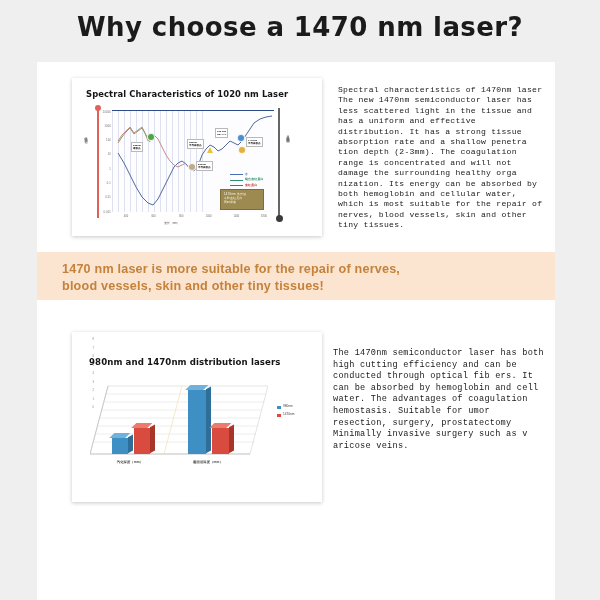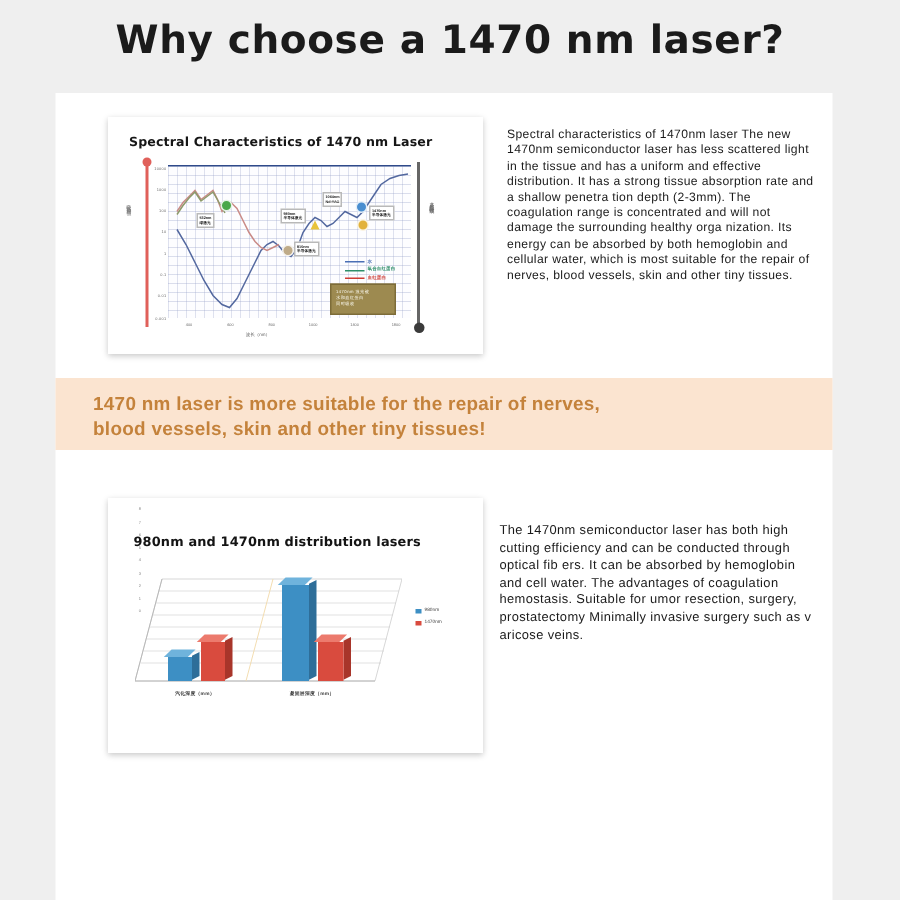--- a/index.html
+++ b/index.html
@@ -30,21 +30,21 @@
   .card{
     position:absolute;background:#ffffff;
     box-shadow:0 1px 4px rgba(0,0,0,.22);
   }
   #card1{left:72px;top:78px;width:250px;height:158px;}
   #card2{left:72px;top:332px;width:250px;height:170px;}
 
   
   .bodytext{
     position:absolute;
-    font-family:Liberation Sans, sans-serif;
+    font-family:Liberation Mono, monospace;
     font-size:8.1px;line-height:10.4px;color:#1a1a1a;
     letter-spacing:.25px;
     white-space:pre-line;
   }
   #txt1{left:338px;top:85px;width:205px;}
   #txt2{left:333px;top:348px;width:212px;font-size:8.6px;line-height:11.6px;}
 
   
   .callout{
     position:absolute;left:37px;width:518px;
@@ -185,21 +185,21 @@
 <body>
 
 <div class="page">
 
   <div class="title">Why choose a 1470 nm laser?</div>
 
   <div class="column"></div>
 
   <div class="card" id="card1">
 
-    <div class="c1title">Spectral Characteristics of 1470 nm Laser</div>
+    <div class="c1title">Spectral Characteristics of 1020 nm Laser</div>
 
     <div class="c1-axis-left"></div>
     <div class="c1-axis-left-cap"></div>
     <div class="vlabel" id="c1-vlab-left">吸收系数（相对值）</div>
 
     <div class="c1-axis-right"></div>
     <div class="c1-axis-right-cap"></div>
     <div class="vlabel" id="c1-vlab-right">水及血红蛋白吸收曲线</div>
 
     <div class="c1-ticks" id="c1-ticks">

